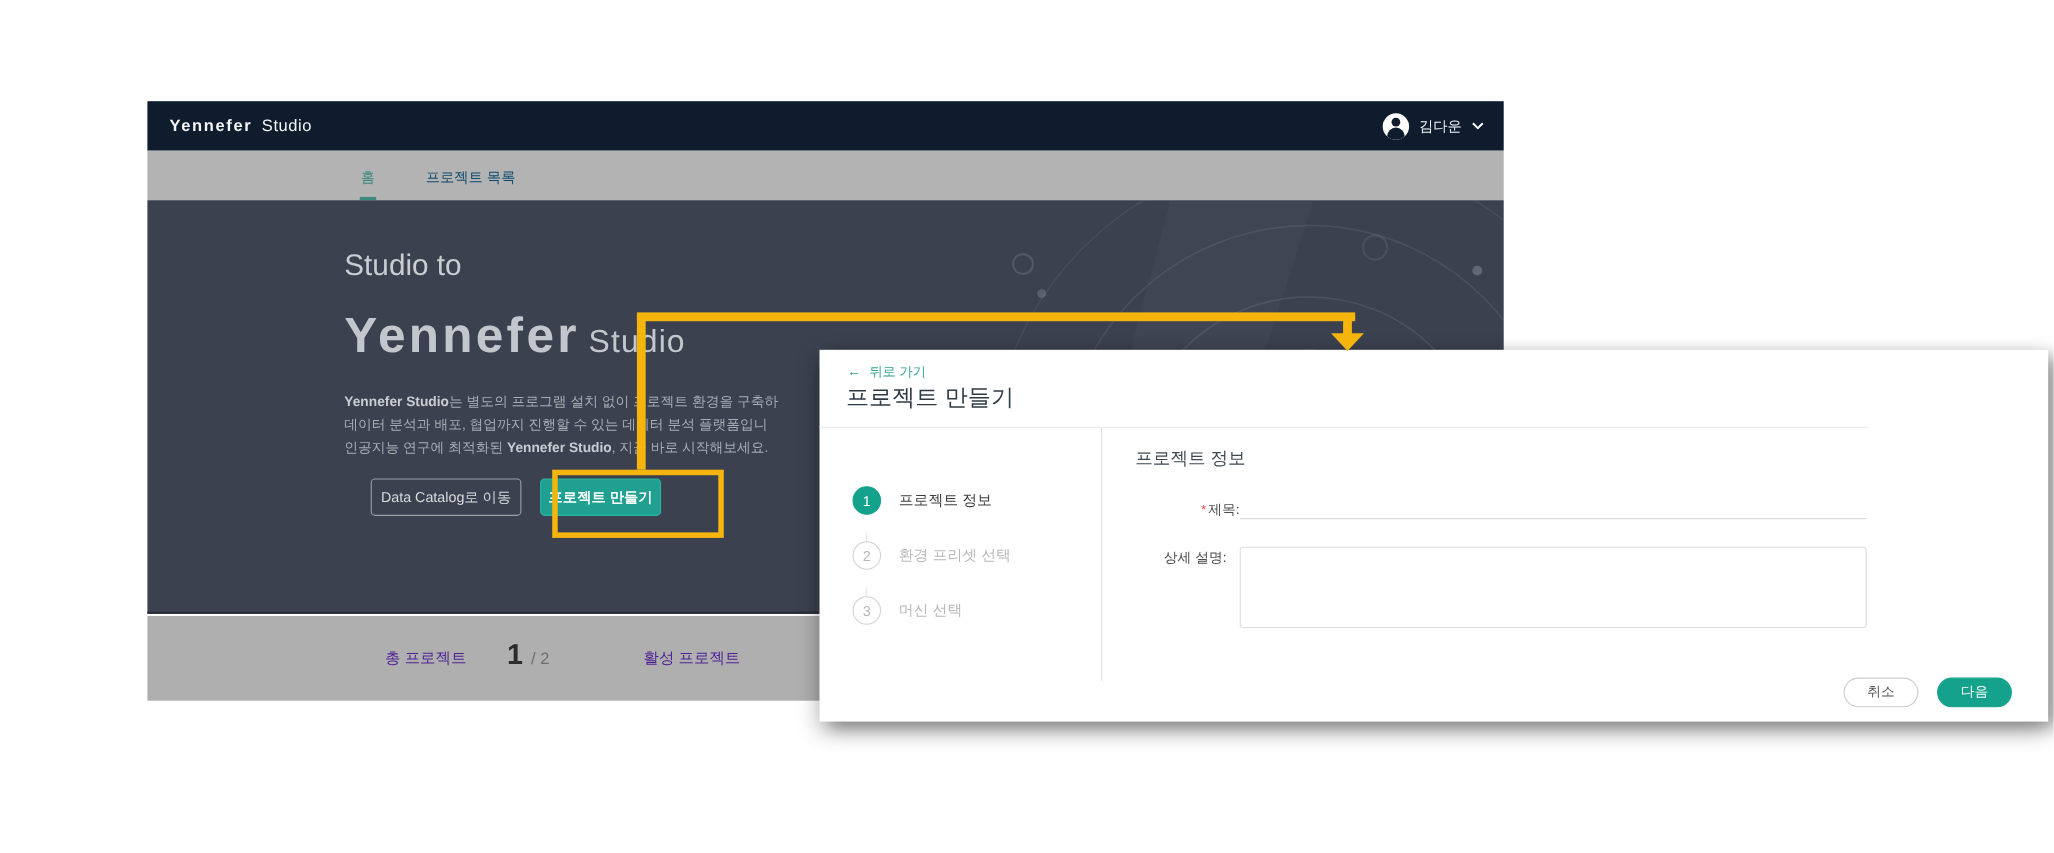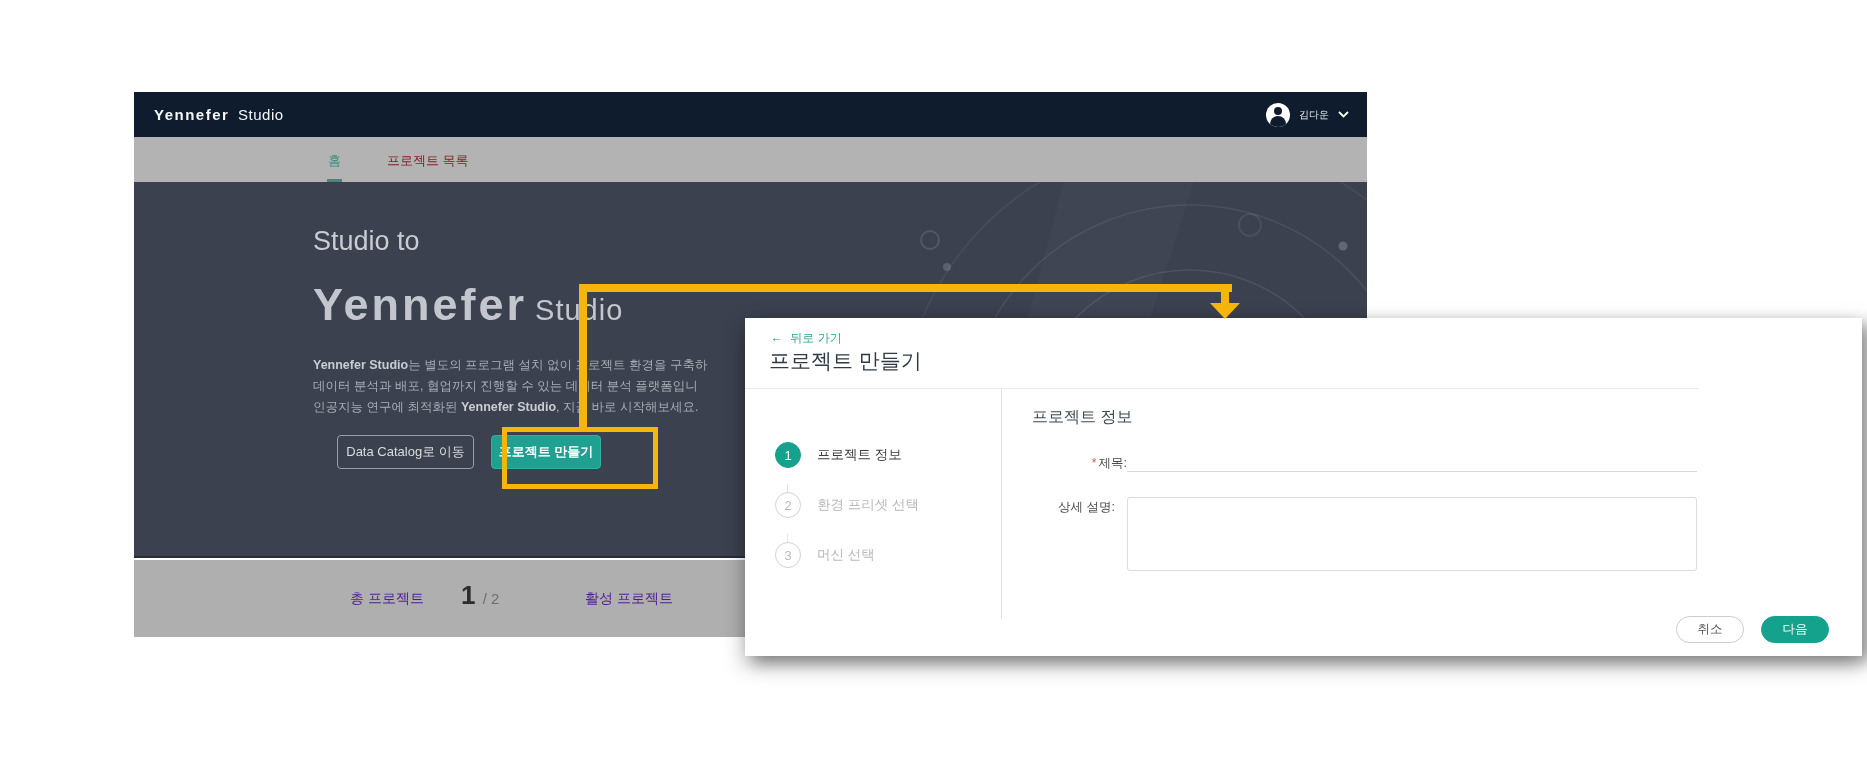--- a/index.html
+++ b/index.html
@@ -16,27 +16,27 @@
             padding:0 18px 0 20px; }
   .logo { color:#f4f6f8; font-size:15px; letter-spacing:0.5px; }
   .logo-primary { font-weight:700; letter-spacing:1.5px; }
   .logo-secondary { font-weight:300; margin-left:4px; }
   .user { display:flex; align-items:center; gap:9px; cursor:pointer; }
   .avatar { width:24px; height:24px; border-radius:50%; background:#ffffff; position:relative; overflow:hidden; }
   .avatar::before { content:""; position:absolute; left:8px; top:4px; width:8px; height:8px;
                     border-radius:50%; background:#0e1c2e; }
   .avatar::after  { content:""; position:absolute; left:4px; top:13px; width:16px; height:12px;
                     border-radius:8px 8px 0 0; background:#0e1c2e; }
-  .username { color:#eef1f4; font-size:10px; }
+  .username { color:#eef1f4; font-size:13px; }
   .chev { width:11px; height:7px; }
 
   
   .tabbar { position:absolute; left:0; top:45px; width:1233px; height:45px; background:#b3b3b3;
             display:flex; padding-left:193px; gap:44px; }
-  .tab { font-size:13px; color:#7f1d1d; padding:15px 1px 0 1px; height:45px; cursor:pointer; }
+  .tab { font-size:13px; color:#0c4a6e; padding:15px 1px 0 1px; height:45px; cursor:pointer; }
   .tab.active { color:#3e8a7e; border-bottom:3px solid #3e8a7e; }
 
   
   .hero { position:absolute; left:0; top:90px; width:1233px; height:376px;
           background:#3b414e; overflow:hidden; border-bottom:2px solid #272d38; }
   .hero-deco { position:absolute; left:0; top:0; pointer-events:none; }
   .hero-content { position:absolute; left:179px; top:44px; }
   .welcome { font-size:27px; color:#c9ccd1; font-weight:400; }
   .brand { margin-top:22px; color:#c3c7cd; }
   .brand-main { font-size:45px; font-weight:600; letter-spacing:3px; }

